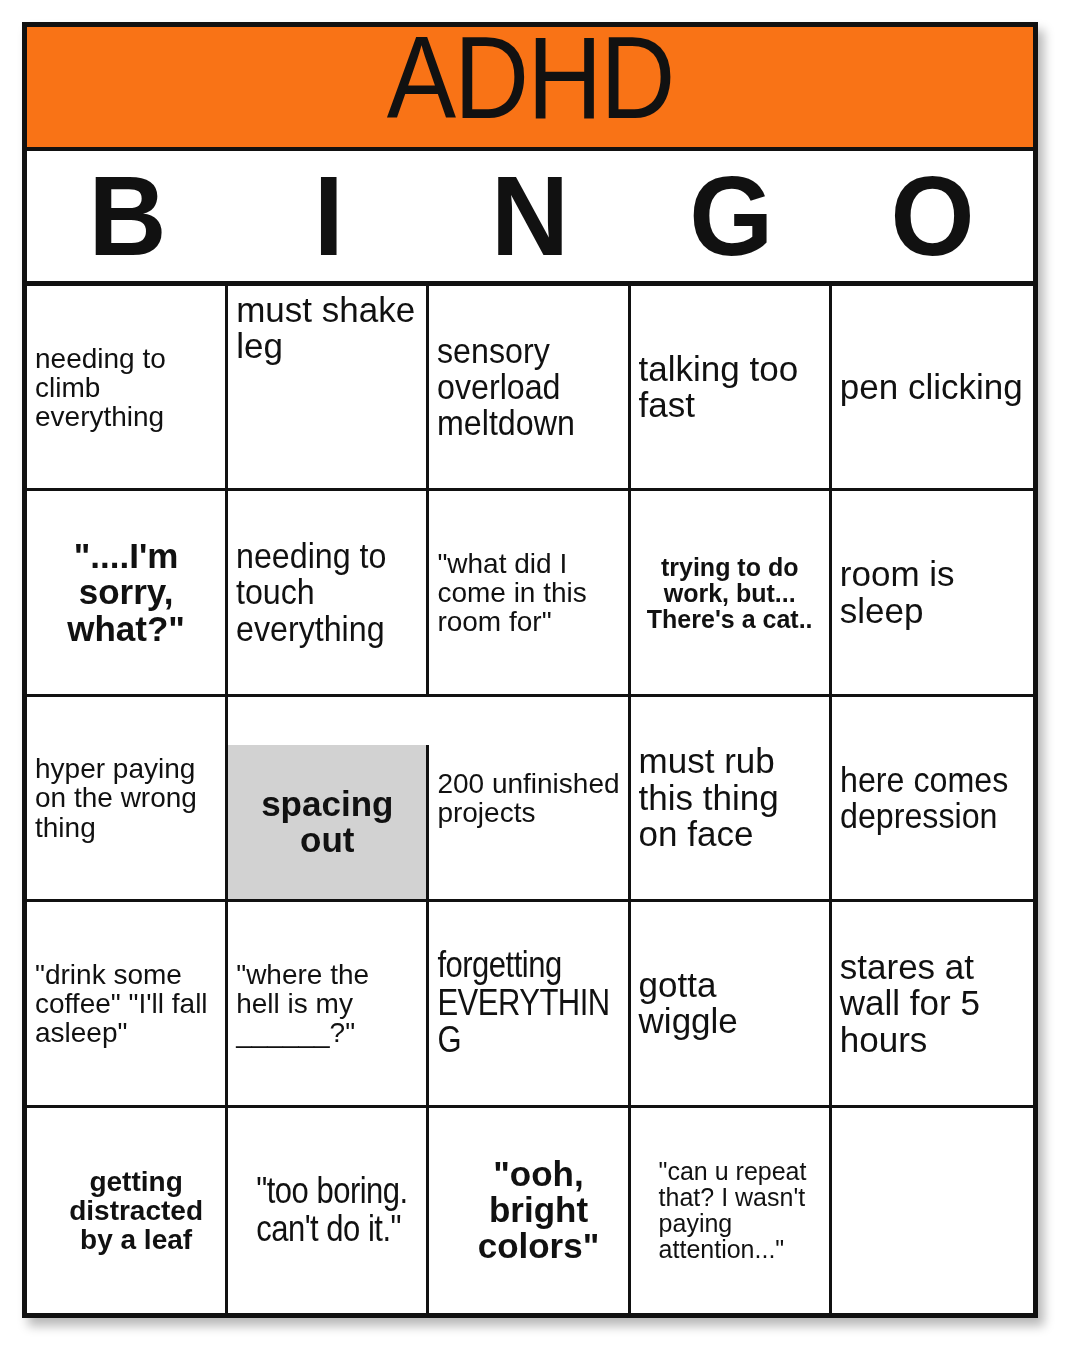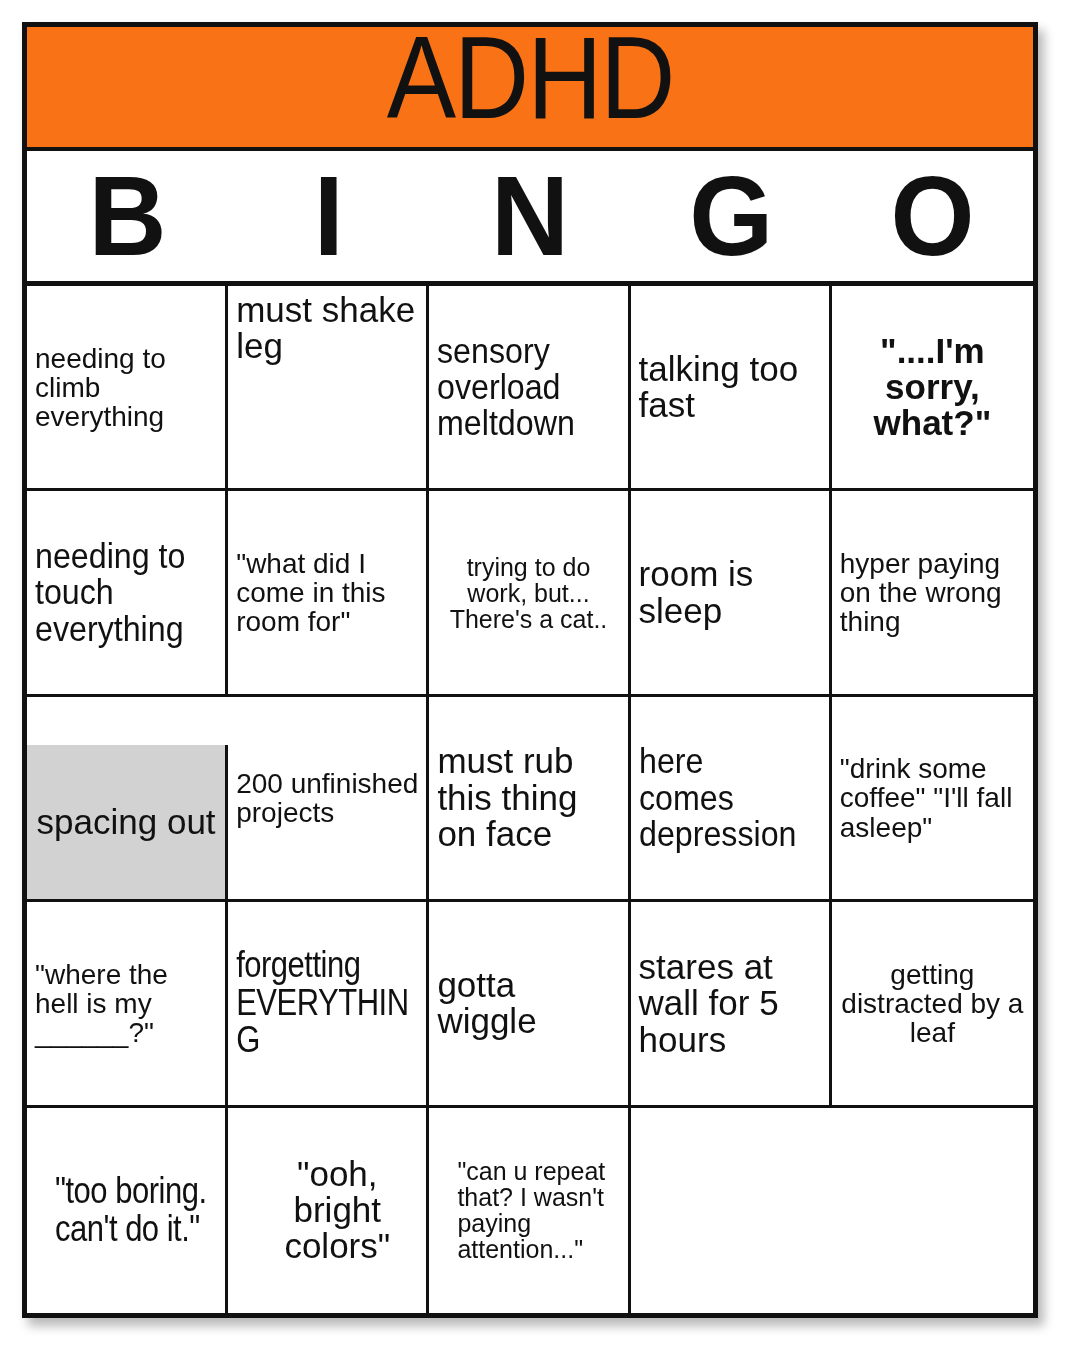--- a/index.html
+++ b/index.html
@@ -102,21 +102,21 @@
 
   
   .s-xl  { font-size: 35px; }
   .s-lg  { font-size: 31px; }
   .s-md  { font-size: 28px; }
   .s-sm  { font-size: 25px; }
 
   .a-top    { align-items: flex-start; }
   .a-center { align-items: center; }
 
-  .t-center { text-align: center; }
+  .t-center { text-align: center; font-weight: bold; }
   .t-left   { text-align: left; }
 
   .cond { transform: scaleX(0.92); transform-origin: left center; }
   .tall { transform: scaleY(1.18); }
   .bold { font-weight: 700; }
 
   .narrowfont { font-family: "Liberation Sans Narrow", "Liberation Sans", sans-serif; letter-spacing: -0.5px; }
 </style>
 </head>
 <body>
@@ -143,20 +143,23 @@
       </div>
       <div class="cell a-top">
         <div class="txt s-xl t-left">must shake leg</div>
       </div>
       <div class="cell a-center">
         <div class="txt s-xl t-left cond">sensory overload meltdown</div>
       </div>
       <div class="cell a-center">
         <div class="txt s-xl t-left">talking too fast</div>
       </div>
+      <div class="cell a-center">
+        <div class="txt s-xl t-left">pen clicking</div>
+      </div>
 
       <div class="cell a-center">
         <div class="txt s-xl t-center bold">"....I'm sorry, what?"</div>
       </div>
       <div class="cell a-center">
         <div class="txt s-xl t-left cond">needing to touch everything</div>
       </div>
       <div class="cell a-center">
         <div class="txt s-md t-left">"what did I come in this room for"</div>
       </div>

